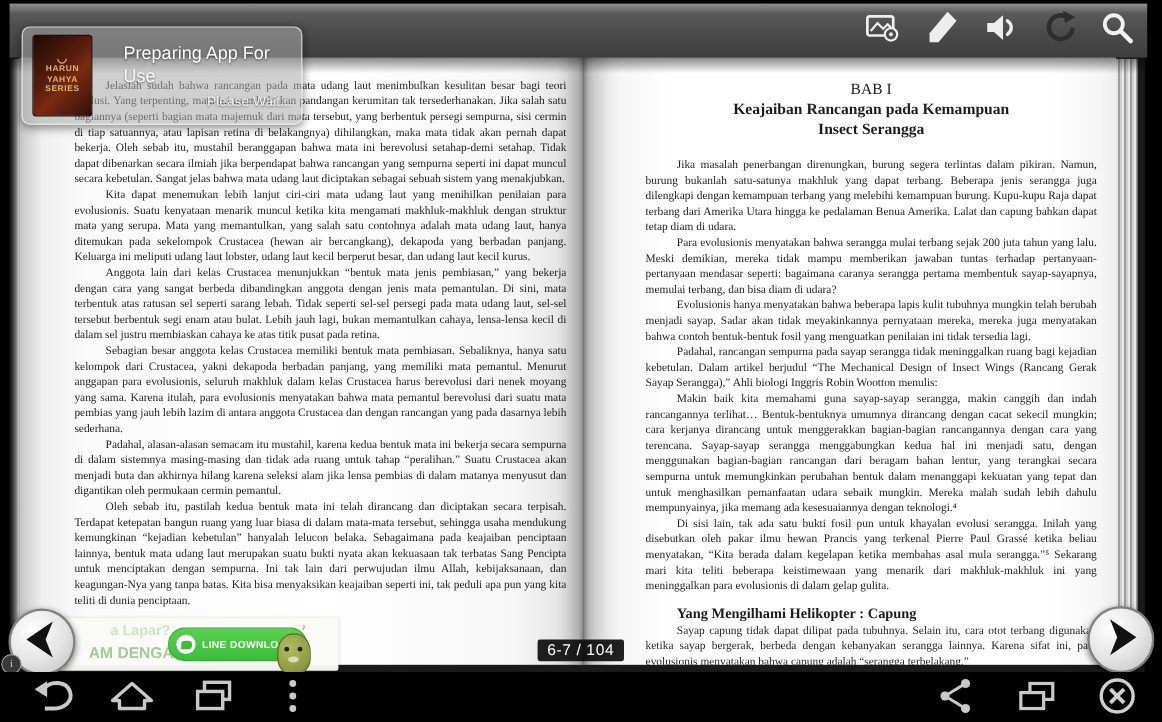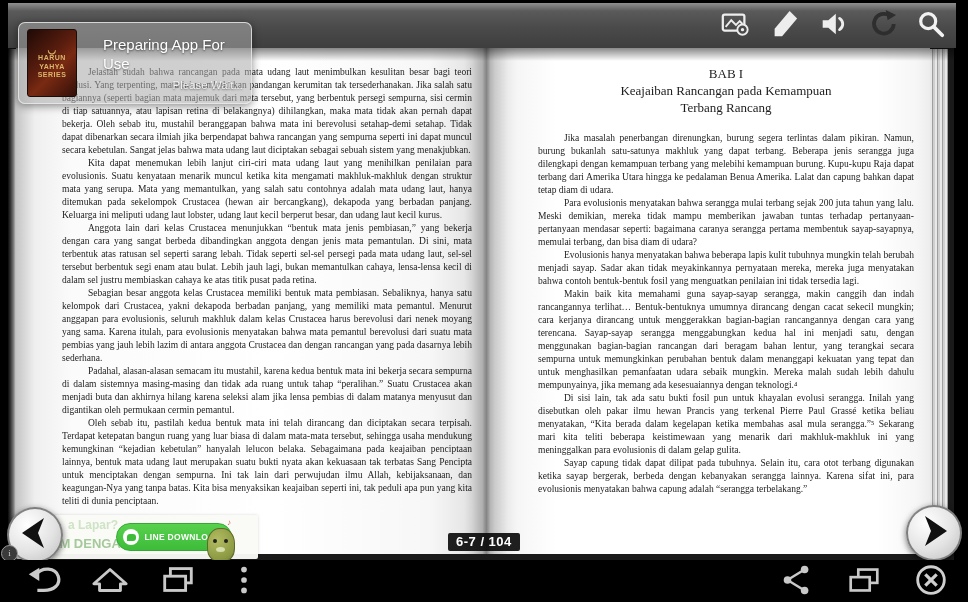--- a/index.html
+++ b/index.html
@@ -27,39 +27,39 @@
           background:linear-gradient(90deg,#b8b8b8 0%,#dcdcdc 2%,#f6f6f6 7%,#ffffff 16%,#ffffff 88%,#f6f6f6 97%,#ededed 100%);}
   .spine{position:absolute;left:456px;width:44px;top:0;bottom:6px;z-index:5;pointer-events:none;
           background:linear-gradient(90deg,rgba(0,0,0,0) 0%,rgba(0,0,0,.15) 42%,rgba(60,60,60,.45) 50%,rgba(0,0,0,.10) 60%,rgba(0,0,0,0) 100%);}
 
   .page-content{position:absolute;inset:0;overflow:hidden;color:#1c1c1c;
           font-family:"Liberation Serif",serif;font-size:9.5px;line-height:13px;text-align:justify;}
   .page.left  .page-content{padding:19px 14px 6px 46px;}
   .page.right .page-content{padding:16px 16px 6px 52px;}
   .page-content p{margin:0;text-indent:26px;}
   .chapter{font-weight:normal;text-align:center;font-size:13px;line-height:17px;margin:2px 0 0 0;}
-  .chapter-title{font-weight:normal;text-align:center;font-size:13px;line-height:17px;}
+  .chapter-title{font-weight:bold;text-align:center;font-size:13px;line-height:17px;}
   .heading-gap{height:16px;}
   .subheading{font-weight:bold;font-size:12px;margin:9px 0 2px 26px;text-align:left;}
 
   
   .toast{position:absolute;left:18px;top:22px;width:234px;height:82px;z-index:70;
          background:rgba(170,170,170,.55);border:1px solid rgba(235,235,235,.8);border-radius:7px;
          box-shadow:0 2px 8px rgba(0,0,0,.45);display:flex;align-items:center;padding:6px 8px;box-sizing:border-box;}
   .toast-cover{width:48px;height:66px;flex:0 0 auto;margin-right:10px;border-radius:3px;border:1px solid #1c0b07;
          background:linear-gradient(135deg,#1f0a06 0%,#5c1e0f 45%,#7a2a12 60%,#33100a 100%);
          display:flex;flex-direction:column;align-items:center;justify-content:center;
          color:#dcb56a;font-weight:bold;font-size:7px;line-height:8.5px;letter-spacing:.5px;text-align:center;}
   .toast-cover .swirl{color:#dcb56a;font-size:10px;line-height:8px;}
   .toast-texts{display:flex;flex-direction:column;justify-content:center;margin-left:16px;}
   .toast-title{color:#fff;font-size:15px;line-height:19px;text-shadow:0 1px 2px rgba(0,0,0,.5);}
   .toast-sub{color:#f2f2f2;font-size:11.5px;margin-top:6px;text-shadow:0 1px 2px rgba(0,0,0,.5);text-align:right;}
 
   
-  .ad{position:absolute;left:16px;top:515px;width:242px;height:44px;z-index:55;
+  .ad{position:absolute;left:40px;top:515px;width:242px;height:44px;z-index:55;
       background:rgba(250,250,247,.96);border-radius:2px;box-shadow:0 0 3px rgba(0,0,0,.15);}
   .ad-line1{position:absolute;left:52px;top:3px;font-size:12px;font-weight:bold;color:#cfe3c6;}
   .ad-line2{position:absolute;left:34px;top:21px;font-size:13px;font-weight:bold;color:#a5c99b;}
   .line-btn{position:absolute;right:26px;top:8px;height:28px;border-radius:15px;cursor:pointer;
       background:linear-gradient(180deg,#58d14d 0%,#3dbc3a 100%);border:1px solid #35a934;
       display:flex;align-items:center;padding:0 10px 0 6px;box-sizing:border-box;}
   .line-logo{width:16px;height:16px;border-radius:50%;background:#fff;margin-right:5px;flex:0 0 auto;
       display:flex;align-items:center;justify-content:center;}
   .line-logo span{width:9px;height:7px;background:#3dbc3a;border-radius:3px 3px 3px 0;display:block;}
   .line-btn-label{color:#fff;font-weight:bold;font-size:8.5px;letter-spacing:.3px;white-space:nowrap;}
@@ -73,21 +73,21 @@
   
   .nav-arrow{position:absolute;width:56px;height:56px;border-radius:50%;z-index:60;cursor:pointer;
       background:radial-gradient(circle at 35% 30%,#ffffff,#e3e3e3 55%,#bdbdbd 100%);
       border:2px solid rgba(110,110,110,.85);box-shadow:0 2px 6px rgba(0,0,0,.55);
       display:flex;align-items:center;justify-content:center;box-sizing:border-box;}
   .nav-arrow.prev{left:7px;top:507px;}
   .nav-arrow.next{left:906px;top:505px;}
 
   
   .pager{position:absolute;left:448px;top:533px;z-index:50;background:rgba(8,8,8,.9);
-      color:#fff;font-size:13px;padding:1px 8px 2px 8px;border-radius:2px;letter-spacing:.5px;font-weight:bold;}
+      color:#fff;font-size:13px;padding:1px 8px 2px 8px;border-radius:2px;letter-spacing:.5px;}
 
   
   .info-dot{position:absolute;left:1px;top:545px;width:15px;height:15px;border-radius:50%;z-index:75;
       background:#3a3a3a;border:1px solid #9a9a9a;color:#cfcfcf;font-size:9px;line-height:14px;
       text-align:center;font-family:"Liberation Serif",serif;cursor:pointer;}
 
   
   .navbar{position:absolute;left:0;right:0;bottom:0;height:42px;background:#000;z-index:90;}
   .nav-btn{position:absolute;top:2px;width:40px;height:40px;display:flex;align-items:center;justify-content:center;cursor:pointer;}
   .nav-back{left:24px;} .nav-home{left:90px;} .nav-recents{left:158px;} .nav-menu{left:224px;}
@@ -155,27 +155,29 @@
         <p>Oleh sebab itu, pastilah kedua bentuk mata ini telah dirancang dan diciptakan secara terpisah. Terdapat ketepatan bangun ruang yang luar biasa di dalam mata-mata tersebut, sehingga usaha mendukung kemungkinan “kejadian kebetulan” hanyalah lelucon belaka. Sebagaimana pada keajaiban penciptaan lainnya, bentuk mata udang laut merupakan suatu bukti nyata akan kekuasaan tak terbatas Sang Pencipta untuk menciptakan dengan sempurna. Ini tak lain dari perwujudan ilmu Allah, kebijaksanaan, dan keagungan-Nya yang tanpa batas. Kita bisa menyaksikan keajaiban seperti ini, tak peduli apa pun yang kita teliti di dunia penciptaan.</p>
       </div>
     </div>
 
     <div class="spine"></div>
 
     <div class="page right">
       <div class="page-content">
         <div class="chapter">BAB I</div>
         <div class="chapter-title">Keajaiban Rancangan pada Kemampuan</div>
-        <div class="chapter-title">Terbang Rancang</div>
+        <div class="chapter-title">Insect Serangga</div>
         <div class="heading-gap"></div>
         <p>Jika masalah penerbangan direnungkan, burung segera terlintas dalam pikiran. Namun, burung bukanlah satu-satunya makhluk yang dapat terbang. Beberapa jenis serangga juga dilengkapi dengan kemampuan terbang yang melebihi kemampuan burung. Kupu-kupu Raja dapat terbang dari Amerika Utara hingga ke pedalaman Benua Amerika. Lalat dan capung bahkan dapat tetap diam di udara.</p>
         <p>Para evolusionis menyatakan bahwa serangga mulai terbang sejak 200 juta tahun yang lalu. Meski demikian, mereka tidak mampu memberikan jawaban tuntas terhadap pertanyaan-pertanyaan mendasar seperti: bagaimana caranya serangga pertama membentuk sayap-sayapnya, memulai terbang, dan bisa diam di udara?</p>
         <p>Evolusionis hanya menyatakan bahwa beberapa lapis kulit tubuhnya mungkin telah berubah menjadi sayap. Sadar akan tidak meyakinkannya pernyataan mereka, mereka juga menyatakan bahwa contoh bentuk-bentuk fosil yang menguatkan penilaian ini tidak tersedia lagi.</p>
+        <p>Padahal, rancangan sempurna pada sayap serangga tidak meninggalkan ruang bagi kejadian kebetulan. Dalam artikel berjudul “The Mechanical Design of Insect Wings (Rancang Gerak Sayap Serangga),” Ahli biologi Inggris Robin Wootton menulis:</p>
         <p>Makin baik kita memahami guna sayap-sayap serangga, makin canggih dan indah rancangannya terlihat… Bentuk-bentuknya umumnya dirancang dengan cacat sekecil mungkin; cara kerjanya dirancang untuk menggerakkan bagian-bagian rancangannya dengan cara yang terencana. Sayap-sayap serangga menggabungkan kedua hal ini menjadi satu, dengan menggunakan bagian-bagian rancangan dari beragam bahan lentur, yang terangkai secara sempurna untuk memungkinkan perubahan bentuk dalam menanggapi kekuatan yang tepat dan untuk menghasilkan pemanfaatan udara sebaik mungkin. Mereka malah sudah lebih dahulu mempunyainya, jika memang ada kesesuaiannya dengan teknologi.⁴</p>
         <p>Di sisi lain, tak ada satu bukti fosil pun untuk khayalan evolusi serangga. Inilah yang disebutkan oleh pakar ilmu hewan Prancis yang terkenal Pierre Paul Grassé ketika beliau menyatakan, “Kita berada dalam kegelapan ketika membahas asal mula serangga.”⁵ Sekarang mari kita teliti beberapa keistimewaan yang menarik dari makhluk-makhluk ini yang meninggalkan para evolusionis di dalam gelap gulita.</p>
+        <div class="subheading">Yang Mengilhami Helikopter : Capung</div>
         <p>Sayap capung tidak dapat dilipat pada tubuhnya. Selain itu, cara otot terbang digunakan ketika sayap bergerak, berbeda dengan kebanyakan serangga lainnya. Karena sifat ini, para evolusionis menyatakan bahwa capung adalah “serangga terbelakang.”</p>
 
       </div>
     </div>
 
     <div class="stack-right"></div>
   </div>
 
   <div class="toast">
     <div class="toast-cover">

